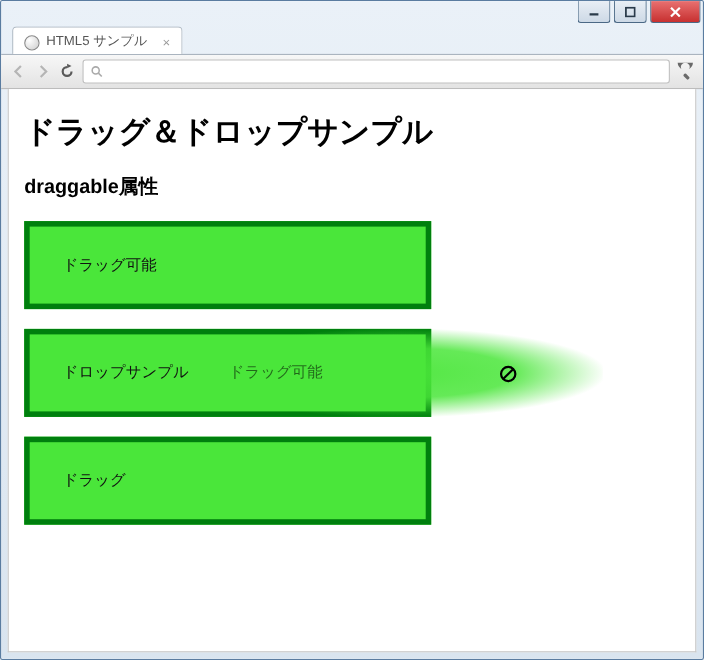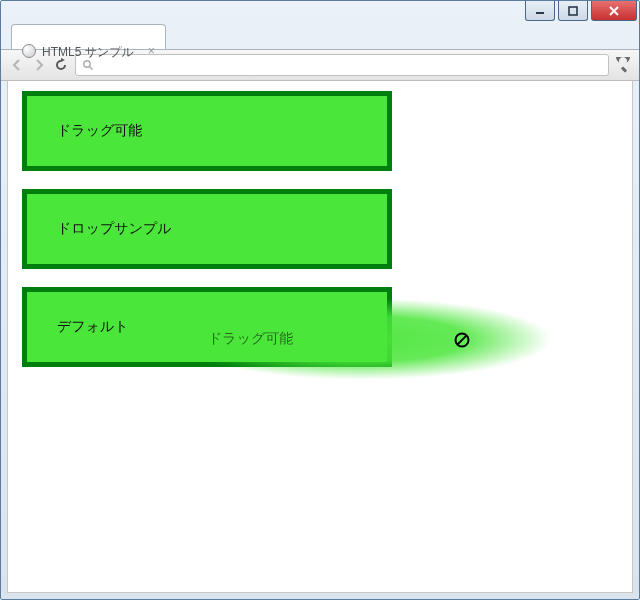--- a/index.html
+++ b/index.html
@@ -57,21 +57,21 @@
   }
   .tab {
     background: #fff;
     border: 1px solid #aab4bf;
     border-bottom: none;
     border-radius: 4px 4px 0 0;
     padding: 19px 10px 3px 10px;
     font-size: 12px;
     color: #555;
     display: flex;
-    align-items: flex-start;
+    align-items: flex-end;
     gap: 6px;
     position: relative;
     height: 25px;
   }
   .tab .globe {
     width: 14px; height: 14px;
     border: 1px solid #888;
     border-radius: 50%;
     background: radial-gradient(circle at 30% 30%, #fff, #ccc);
     position: relative;
@@ -243,29 +243,31 @@
     <span class="wrench">
       <svg width="16" height="16">
           <path d="M4 9 A4 4 0 1 1 9 4 L9 1 A7 7 0 1 0 1 9 Z" fill="currentColor" transform="rotate(45 8 8)"></path>
           <rect x="9" y="9" width="6" height="3" rx="1" fill="currentColor" transform="rotate(45 8 8)"></rect>
         </svg>
     </span>
   </div>
 
   <div class="content-wrap">
     <div class="page">
+      <h1>ドラッグ＆ドロップサンプル</h1>
+      <h2>draggable属性</h2>
 
       <div class="box">
         <span>ドラッグ可能</span>
       </div>
       <div class="box">
         <span>ドロップサンプル</span>
       </div>
       <div class="box">
-        <span>デフォルト</span>
+        <span>ドラッグ</span>
       </div>
 
       <div class="ghost">
         <span>ドラッグ可能</span>
       </div>
       <div class="no-drop">
         <svg width="18" height="18">
           <circle cx="9" cy="9" r="6.5" fill="none" stroke="#000" stroke-width="2"></circle>
           <line x1="4.6" y1="13.4" x2="13.4" y2="4.6" stroke="#000" stroke-width="2"></line>
         </svg>

